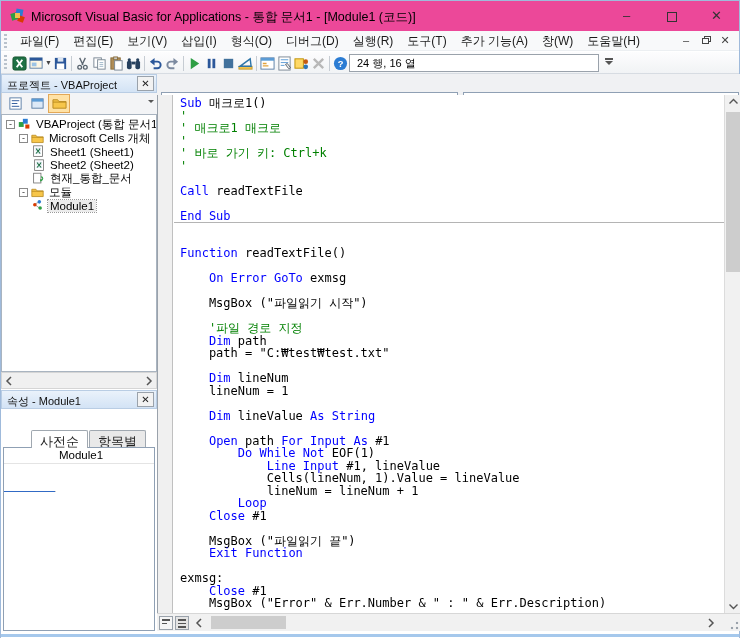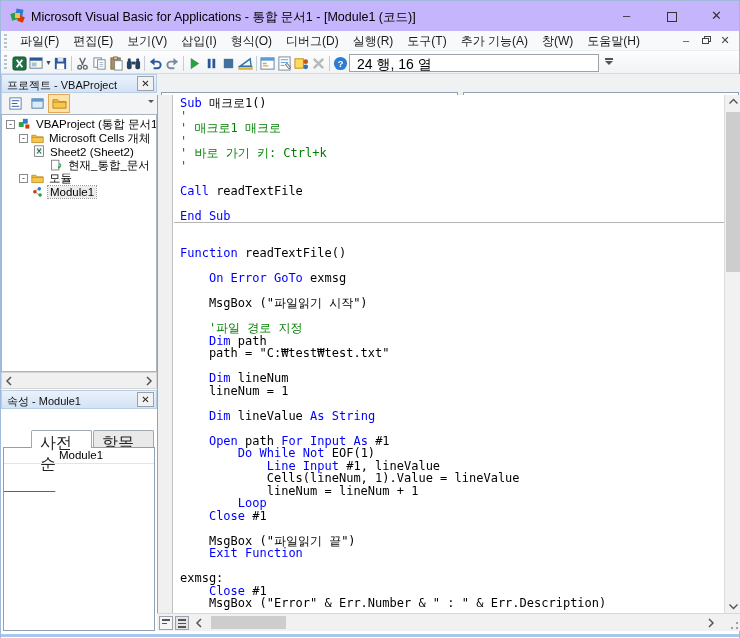--- a/index.html
+++ b/index.html
@@ -2,21 +2,21 @@
 <html><head>
 <meta charset="utf-8">
 <style>
   * { margin:0; padding:0; box-sizing:border-box; }
   html,body { width:740px; height:638px; overflow:hidden; background:#fff;
     font-family:"Liberation Sans", sans-serif; }
   #win { position:relative; width:740px; height:638px; background:#fff;
     border:1px solid #9fbadb; }
 
   
-  .titlebar { position:absolute; left:0; top:0; width:100%; height:30px; background:#c4b5fd; }
+  .titlebar { position:absolute; left:0; top:0; width:100%; height:30px; background:#ec4899; }
   .title-text { position:absolute; left:30px; top:8px; font-size:12.5px; color:#000; white-space:nowrap; }
   .vba-logo { position:absolute; left:9px; top:7px; width:16px; height:16px; }
   .win-btn { position:absolute; top:0; width:45px; height:30px; text-align:center; line-height:30px;
     font-size:13px; color:#333; cursor:default; }
   #btn-min{ right:90px; } #btn-max{ right:45px; } #btn-close{ right:0; }
   .maxglyph { display:inline-block; width:10px; height:10px; border:1px solid #333; vertical-align:middle; }
 
   
   .menubar { position:absolute; left:0; top:30px; width:100%; height:20px; background:#f8f9fa;
     border-bottom:1px solid #eceff2; }
@@ -32,21 +32,21 @@
   .restore-glyph span:last-child { position:absolute; left:0; bottom:0; width:7px; height:6px; border:1px solid #444; background:#f8f9fa; }
 
   
   .toolbar { position:absolute; left:0; top:51px; width:100%; height:22px;
     background:linear-gradient(#fdfdfe,#f1f3f5); border-bottom:1px solid #d7dce2; }
   #toolbar-buttons { position:absolute; left:10px; top:1px; height:20px; display:flex; align-items:center; }
   .tb-btn { width:17px; height:20px; display:flex; align-items:center; justify-content:center; }
   .tb-sep { width:1px; height:15px; background:#c6ccd3; margin:0 2px; }
   .tb-caret { width:7px; font-size:7px; color:#444; line-height:20px; }
   .pos-box { position:absolute; left:348px; top:2px; width:250px; height:18px; background:#fff;
-    border:1px solid #9aa2ab; font-size:14px; color:#000; padding:1px 0 0 7px; white-space:nowrap; }
+    border:1px solid #9aa2ab; font-size:11px; color:#000; padding:1px 0 0 7px; white-space:nowrap; }
   .tb-overflow { position:absolute; left:602px; top:3px; width:12px; height:16px; color:#555; }
   .tb-overflow i { display:block; width:8px; height:1.5px; background:#555; margin:3px auto 1px; }
   .tb-overflow b { display:block; width:0; margin:0 auto; border-left:4px solid transparent;
     border-right:4px solid transparent; border-top:4px solid #555; }
 
   
   .panel-header { position:absolute; left:0; width:156px; height:19px;
     background:linear-gradient(#eaf2fb,#d3e3f5); border:1px solid #b9cde4; font-size:11px;
     color:#111; padding:3px 0 0 5px; white-space:nowrap; overflow:hidden; }
   .panel-close { position:absolute; right:2px; top:1px; width:17px; height:15px; background:#f2f2f2;
@@ -71,21 +71,21 @@
 
   .hscroll-left { position:absolute; left:0; top:371px; width:156px; height:17px; background:#f0f0f0;
     border:1px solid #d5d5d5; }
   .hs-arrow { position:absolute; top:2px; font-size:0; }
   .hscroll-left svg, .code-bottom svg.arrow, .vscroll svg { display:block; }
 
   #prop-header { top:389px; }
   .prop-combo { position:absolute; left:2px; top:409px; width:152px; height:19px; background:#fff;
     border:1px solid #8fa0b4; font-size:11.5px; padding:2px 0 0 4px; }
   .combo-caret { position:absolute; right:3px; top:5px; }
-  .prop-tabs { position:absolute; left:2px; top:429px; width:152px; height:18px; display:flex; font-size:16px;padding-left:28px; }
+  .prop-tabs { position:absolute; left:2px; top:429px; width:152px; height:18px; display:flex; font-size:13px;padding-left:28px; }
   .tab { padding:2px 8px 0; border:1px solid #a0a8b0; border-bottom:none; background:#e9e9e9;
     color:#222; margin-right:1px; border-radius:2px 2px 0 0; }
   .tab.active { background:#fff; position:relative; z-index:2; }
   .prop-grid { position:absolute; left:2px; top:446px; width:152px; height:184px; background:#fff;
     border:1px solid #8fa0b4; font-size:11.5px; }
   .prop-row { display:flex; height:16px; border-bottom:1px solid #e4e4e4; }
   .prop-name { width:52px; padding:1px 2px 0 3px; background:#316ac5; color:#fff; border-right:1px solid #c8c8c8;margin-top:43px; }
   .prop-val { flex:1; padding:1px 0 0 3px; color:#000; }
 
   
@@ -341,29 +341,37 @@
         <span class="lbl">VBAProject (통합 문서1)</span>
       </div>
       <div class="tree-row" style="padding-left: 17px;">
         <span class="expander">-</span>
         <span class="tree-icon"><svg width="13" height="13" viewBox="0 0 16 16">
             <path d="M1 4h5l1.5 2H15v7H1z" fill="#f7c64a" stroke="#b98a1f"></path>
             <path d="M1 6.5h14" stroke="#b98a1f"></path>
           </svg></span>
         <span class="lbl">Microsoft Cells 개체</span>
       </div>
-      <div class="tree-row" style="padding-left: 30px; text-align: center;">
+      <div class="tree-row" style="padding-left: 30px;">
         <span class="tree-icon"><svg width="13" height="13" viewBox="0 0 16 16">
             <rect x="2" y="1" width="11" height="13" fill="#fff" stroke="#707070"></rect>
             <path d="M4 4h7M4 7h7M4 10h7" stroke="#c9d7e8"></path>
             <path d="M5 4.5l5 6M10 4.5l-5 6" stroke="#1e7145" stroke-width="1.3"></path>
           </svg></span>
+        <span class="lbl">Sheet1 (Sheet1)</span>
+      </div>
+      <div class="tree-row" style="padding-left: 30px; text-align: center;">
+        <span class="tree-icon"><svg width="13" height="13" viewBox="0 0 16 16">
+            <rect x="2" y="1" width="11" height="13" fill="#fff" stroke="#707070"></rect>
+            <path d="M4 4h7M4 7h7M4 10h7" stroke="#c9d7e8"></path>
+            <path d="M5 4.5l5 6M10 4.5l-5 6" stroke="#1e7145" stroke-width="1.3"></path>
+          </svg></span>
         <span class="lbl">Sheet2 (Sheet2)</span>
       </div>
-      <div class="tree-row" style="padding-left: 48px;">
+      <div class="tree-row" style="padding-left: 30px;">
         <span class="tree-icon"><svg width="13" height="13" viewBox="0 0 16 16">
             <rect x="2" y="1.5" width="9" height="12" fill="#fff" stroke="#707070"></rect>
             <path d="M11 10c3 0 3-4 0-4" stroke="#2e9e44" stroke-width="1.3" fill="none"></path>
             <path d="M10 12l3-2-3-1.5z" fill="#2e9e44"></path>
           </svg></span>
         <span class="lbl">현재_통합_문서</span>
       </div>
       <div class="tree-row" style="padding-left: 17px;">
         <span class="expander">-</span>
         <span class="tree-icon"><svg width="13" height="13" viewBox="0 0 16 16">

